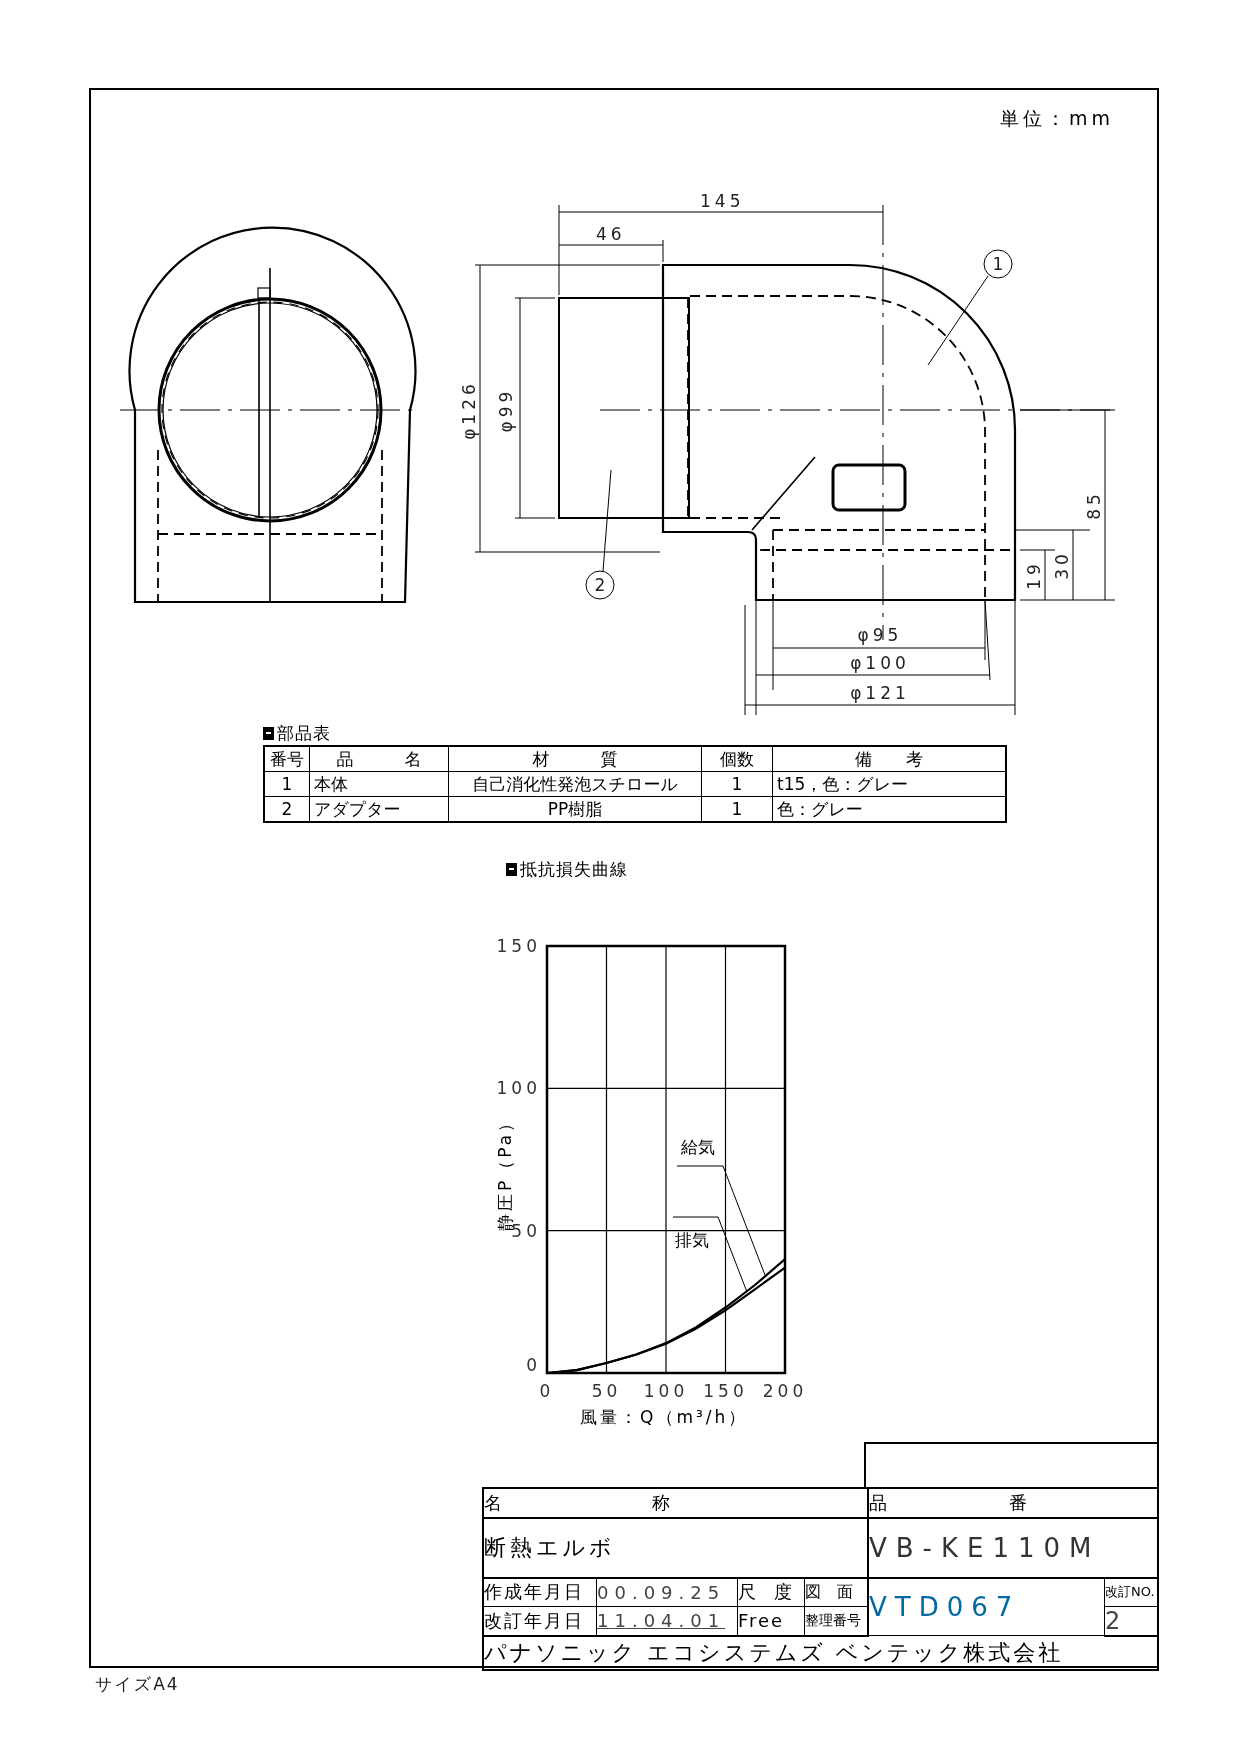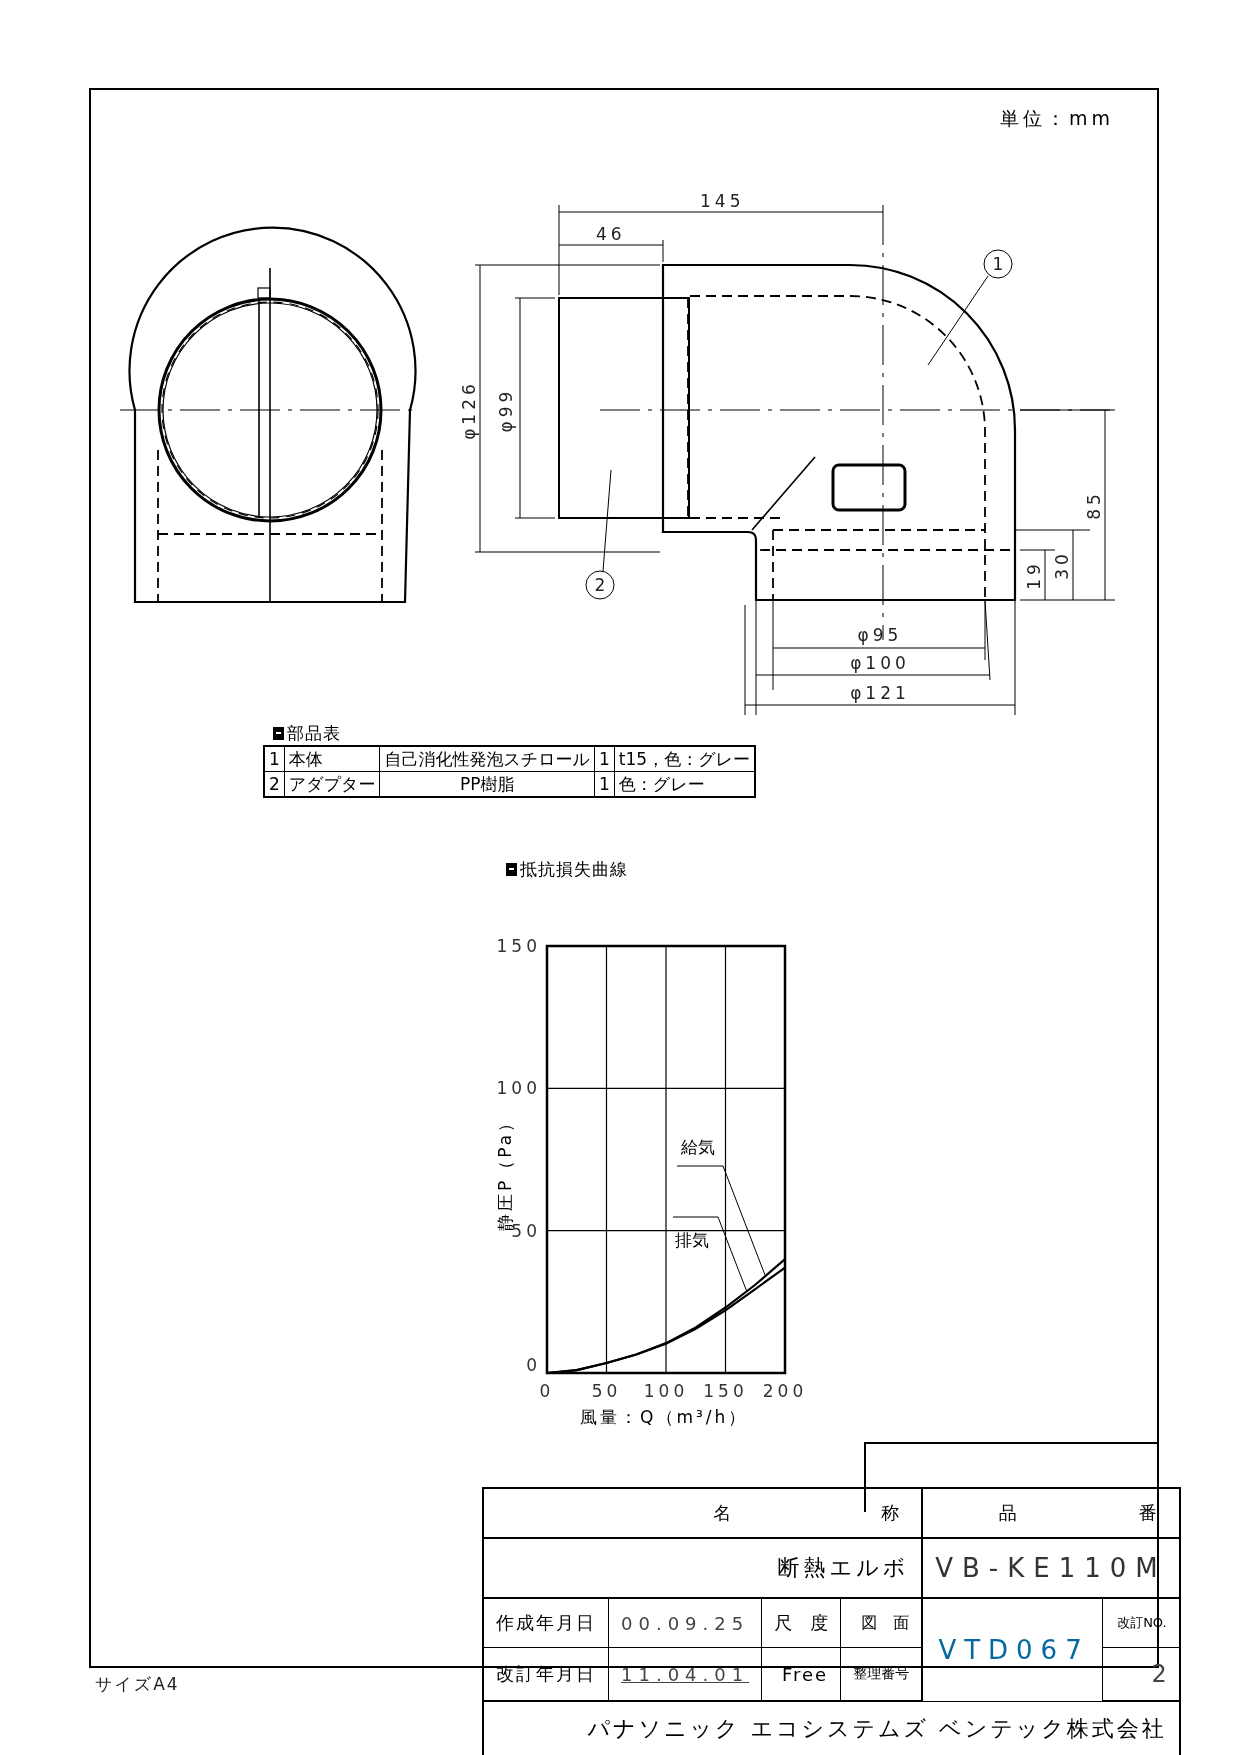--- a/index.html
+++ b/index.html
@@ -10,21 +10,21 @@
   .size{left:95px;top:1673px;font-size:17px;letter-spacing:2px;color:#222;}
   svg{position:absolute;left:0;top:0;}
   .sec-title{font-size:17px;letter-spacing:1px;display:flex;align-items:center;gap:3px;}
   .sq{display:inline-block;width:11px;height:13px;background:#000;position:relative;}
   .sq::after{content:"";position:absolute;left:3px;top:5px;width:5px;height:2px;background:#fff;}
   table.parts{position:absolute;left:263px;top:745px;border-collapse:collapse;border:2px solid #000;font-size:17px;}
   table.parts td{border:1px solid #000;height:24px;padding:0 4px;white-space:nowrap;}
   .c{text-align:center;}
   .sp{letter-spacing:10px;}
   .tb{position:absolute;border-collapse:collapse;font-size:18px;}
-  .tb td{border:1px solid #000;text-align:right;white-space:nowrap;padding:12px;}
+  .tb td{border:1px solid #000;text-align:left;white-space:nowrap;padding:0;}
 </style>
 </head>
 <body>
 
 <div class="frame"></div>
 
 <div class="abs unit">単位：mm</div>
 <div class="abs size">サイズA4</div>
 
 <svg width="1240" height="1755" xmlns="http://www.w3.org/2000/svg">
@@ -105,26 +105,33 @@
     <text x="1068" y="565" transform="rotate(-90 1068 565)" text-anchor="middle">30</text>
     <text x="1040" y="575" transform="rotate(-90 1040 575)" text-anchor="middle">19</text>
     <text x="880" y="641" text-anchor="middle">φ95</text>
     <text x="880" y="669" text-anchor="middle">φ100</text>
     <text x="880" y="699" text-anchor="middle">φ121</text>
     <text x="998" y="270" text-anchor="middle" letter-spacing="0">1</text>
     <text x="600" y="591" text-anchor="middle" letter-spacing="0">2</text>
   </g>
 </svg>
 
-<div class="abs sec-title" style="left:273px;top:722px;justify-content:center;">
+<div class="abs sec-title" style="left:263px;top:722px;justify-content:center;">
   <span class="sq"></span>
   <span>部品表</span>
 </div>
 <table class="parts">
   <tbody>
+      <tr>
+    <td class="c" style="width:36px">番号</td>
+    <td class="c" style="width:130px">品　　　名</td>
+    <td class="c" style="width:244px">材　　　質</td>
+    <td class="c" style="width:62px">個数</td>
+    <td class="c" style="width:224px">備　　考</td>
+  </tr>
   <tr>
     <td class="c">1</td>
     <td>本体</td>
     <td class="c">自己消化性発泡スチロール</td>
     <td class="c">1</td>
     <td>t15，色：グレー</td>
   </tr>
   <tr>
     <td class="c">2</td>
     <td>アダプター</td>

